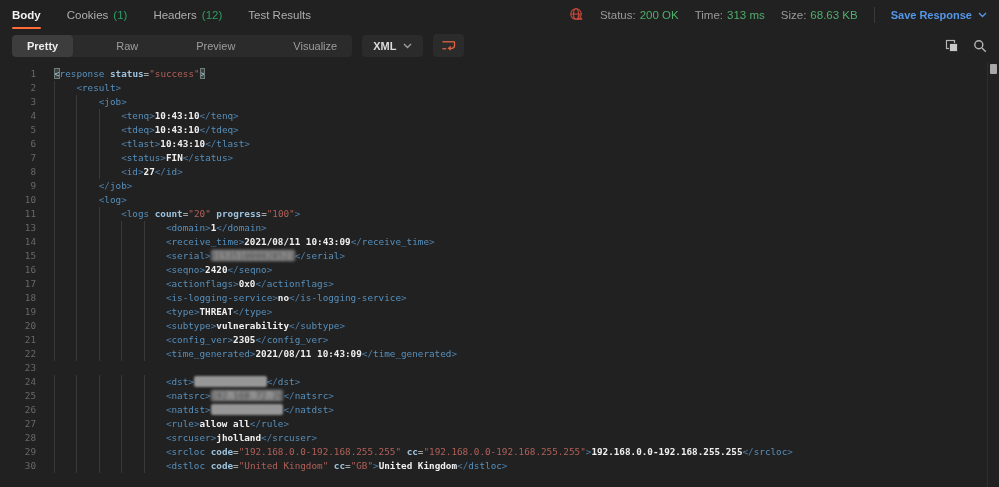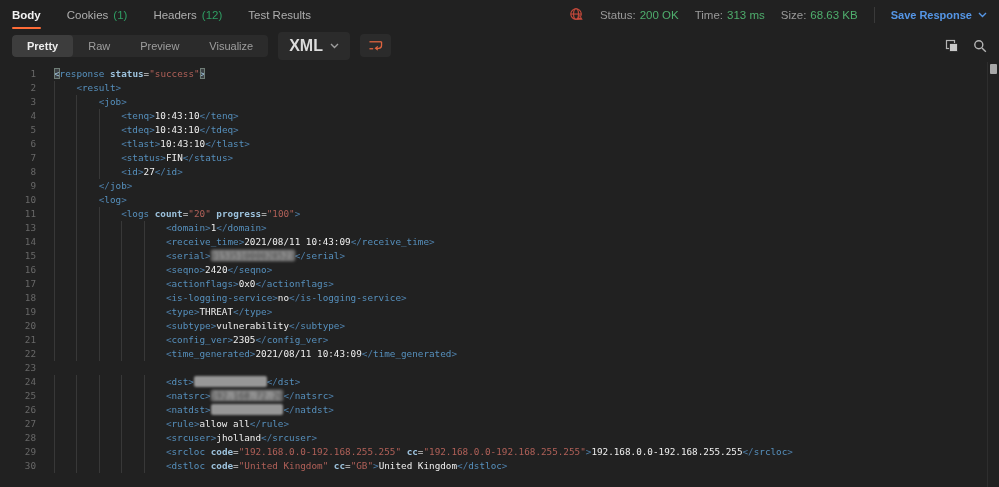--- a/index.html
+++ b/index.html
@@ -19,45 +19,45 @@
   .hdr-meta { margin-left:auto; display:flex; align-items:center; gap:16px; font-size:11.5px;text-align:right; }
   .meta-pair { display:flex; gap:4px; }
   .meta-pair .lbl { color:#9a9a9a; }
   .meta-pair .val { color:#4fae6d; }
   .vdiv { width:1px; height:16px; background:#3a3a3a; }
   .save { display:flex; align-items:center; gap:6px; color:#5596e6; font-weight:bold;
     font-size:11px; cursor:pointer; }
 
   
   .tbar { display:flex; align-items:center; height:33px; padding:0 12px; }
-  .seg-group { display:flex; background:#2b2b2b; border-radius:4px; overflow:hidden; }
+  .seg-group { display:flex; background:#2b2b2b; border-radius:4px; overflow:hidden;gap:28px; }
   .seg { padding:5px 15px; font-size:11px; color:#9e9e9e; cursor:pointer; }
   .seg.active { background:#3d3d3d; color:#ededed; font-weight:bold; border-radius:4px; }
   .pill { display:flex; align-items:center; gap:7px; background:#2b2b2b; border-radius:4px;
-    padding:5px 11px; margin-left:10px; font-size:16px; color:#dcdcdc; font-weight:bold; cursor:pointer; }
+    padding:5px 11px; margin-left:10px; font-size:11px; color:#dcdcdc; font-weight:bold; cursor:pointer; }
   .iconpill { margin-left:10px; background:#2b2b2b; border-radius:4px; padding:5px 8px;
     display:flex; align-items:center; cursor:pointer; }
   .tbar-right { margin-left:auto; display:flex; align-items:center; gap:14px; }
   .tbtn { cursor:pointer; display:flex; align-items:center; }
 
   
   .codewrap { position:absolute; left:0; right:0; top:62px; bottom:0; background:#212121;
     font-family:"DejaVu Sans Mono", monospace; font-size:9.3px; line-height:14px;
     padding-top:5px; overflow:hidden; }
   .line { display:flex; white-space:pre; height:14px; }
   .ln { width:36px; text-align:right; color:#686868; flex:none; user-select:none; }
   .lc { margin-left:18px; }
   .g { display:inline-block; width:4ch; height:14px; vertical-align:top;
     background:linear-gradient(#383838,#383838) left top/1px 100% no-repeat; }
   .sp { color:#4d7ea8; }            
   .st { color:#5690bd; }            
   .sa { color:#9dc3de; font-weight:bold; }  
   .se { color:#c9c9c9; }            
   .ss { color:#b06058; }            
-  .sx { color:#efefef; font-weight:400; }   
+  .sx { color:#efefef; font-weight:700; }   
   .sh { color:#9fc4de; background:#3c4043; outline:1px solid #6f7d76; outline-offset:-1px; }
   .sr { color:#3e3e3e; background:#8f8f8f; border-radius:2px; filter:blur(1.6px); }
   .srb { background:#979797; border-radius:2px; filter:blur(1px); }
 
   
   .vscroll { position:absolute; top:62px; bottom:0; right:0; width:12px;
     border-left:1px solid #2e2e2e; }
   .vthumb { width:7px; height:10px; background:#a8a8a8; margin:2px auto 0 auto; border-radius:1px; }
 </style>
 </head>

